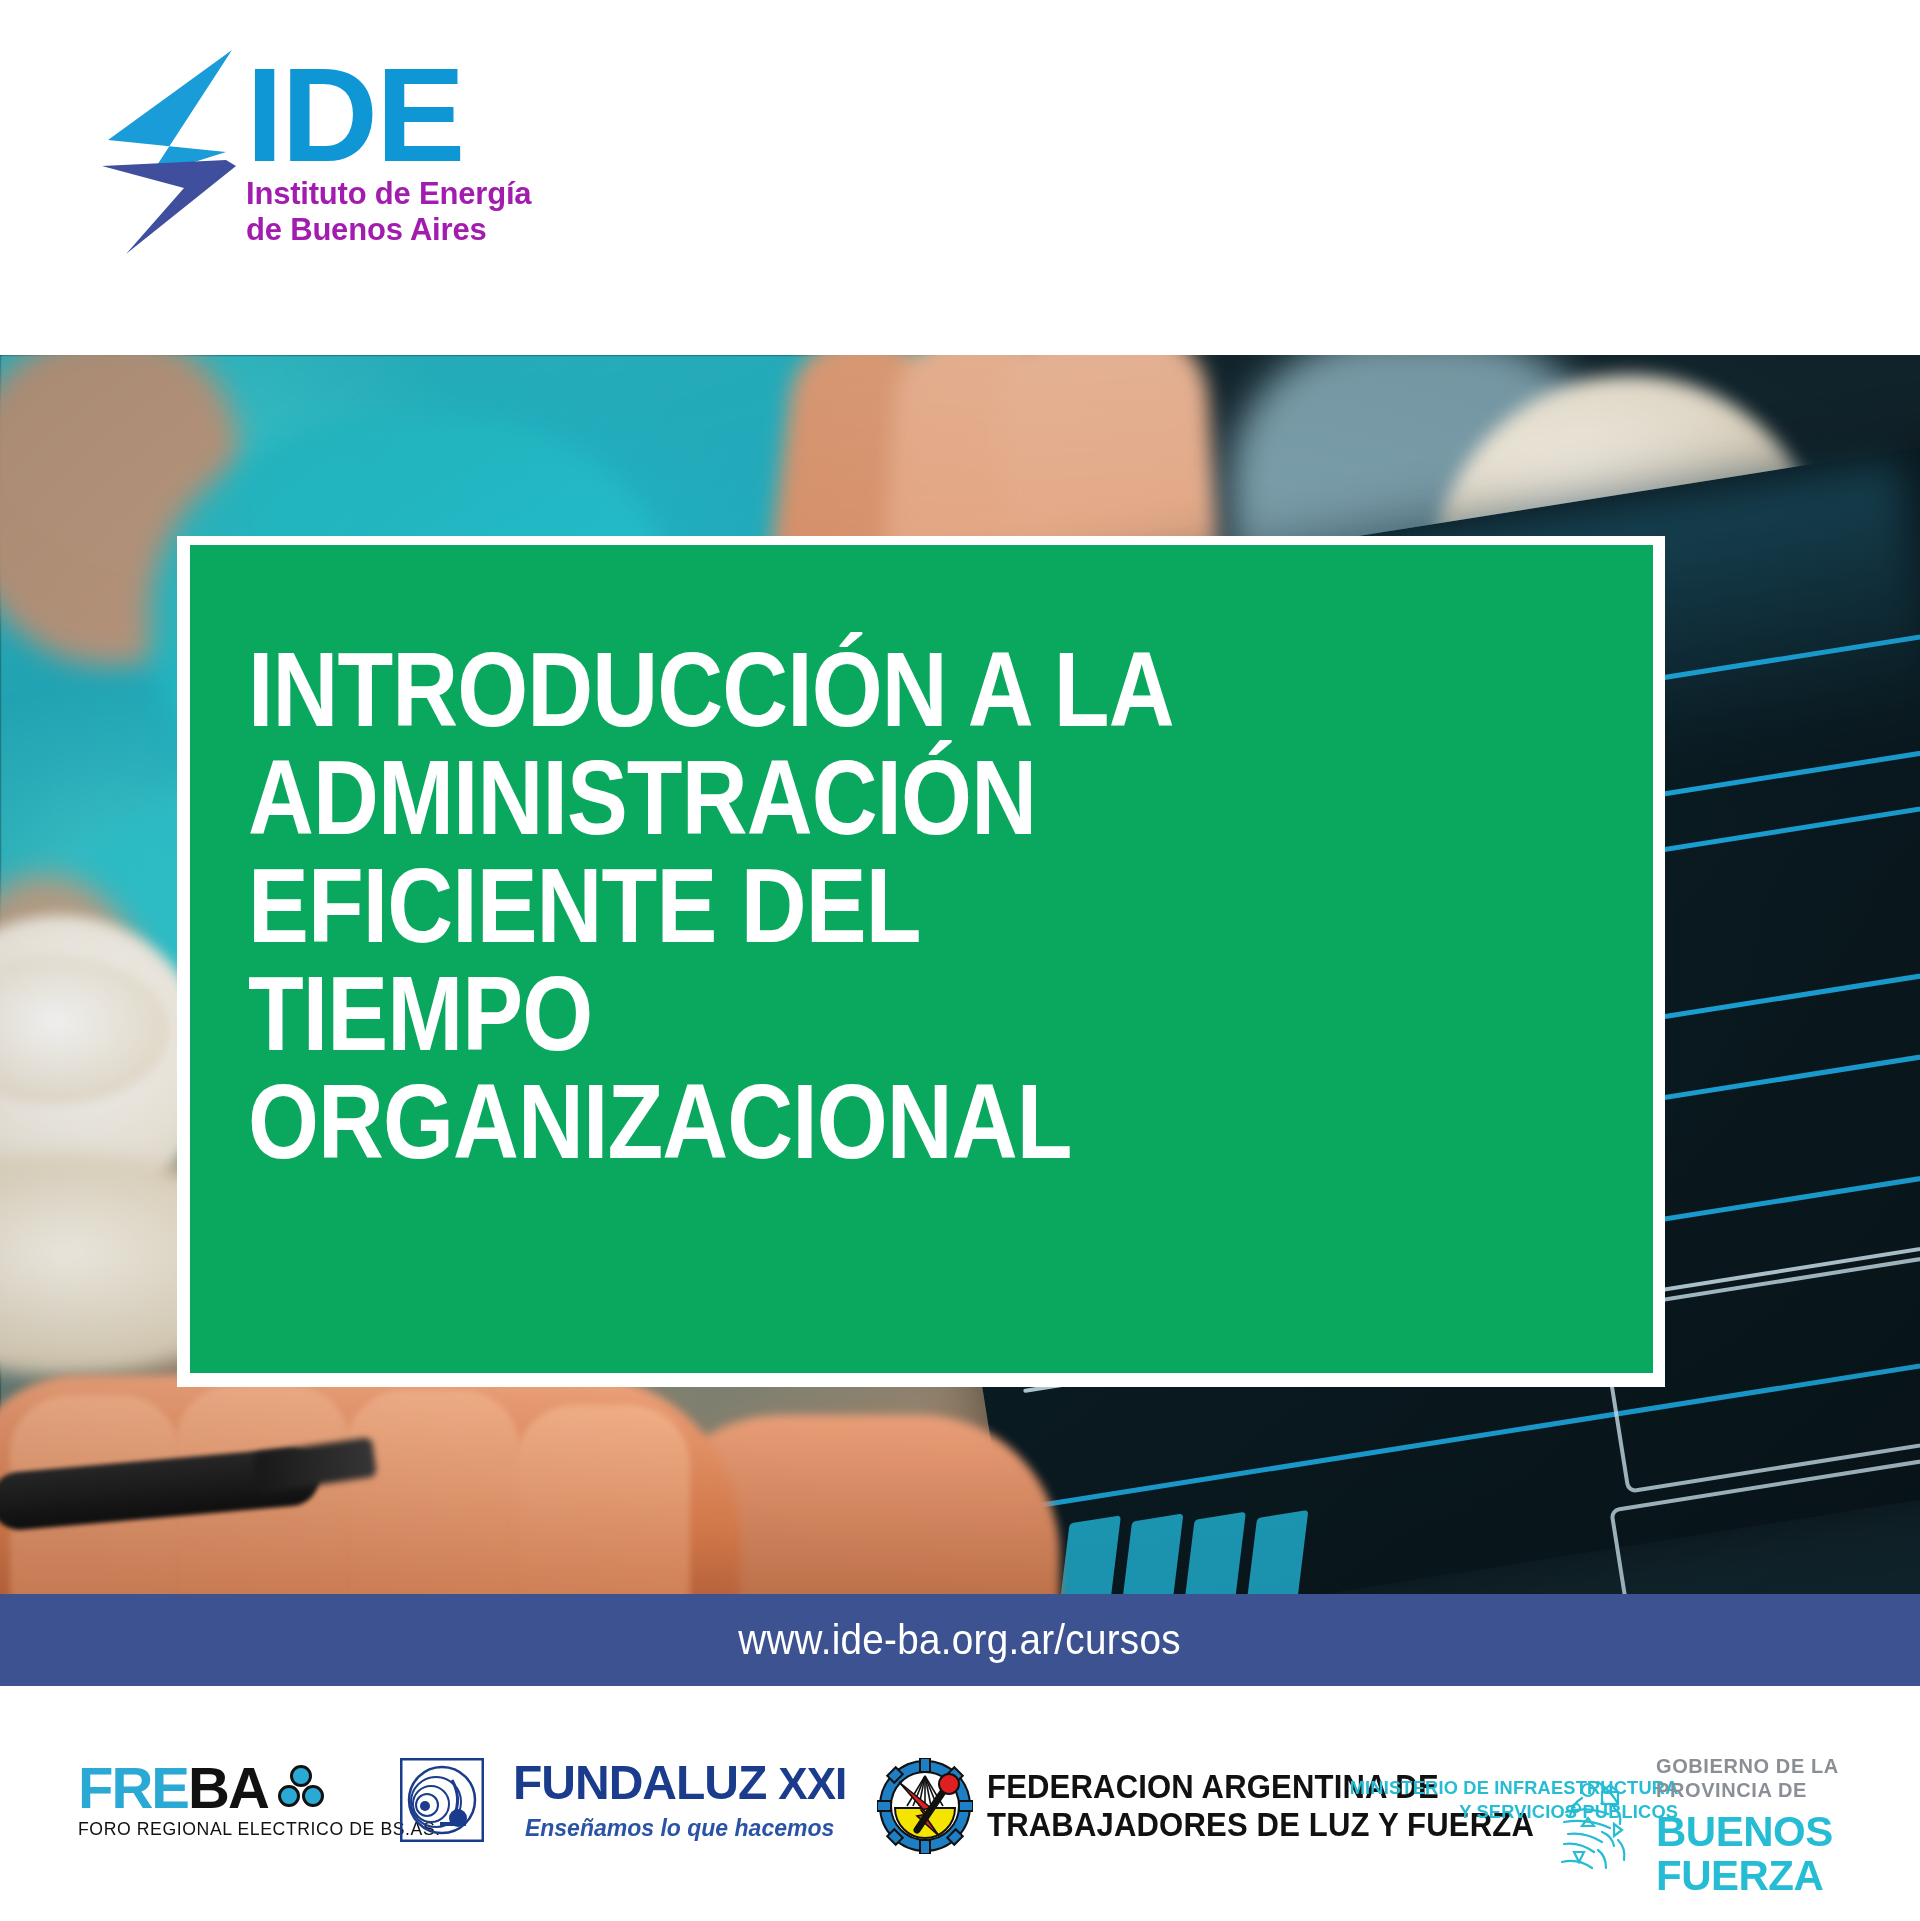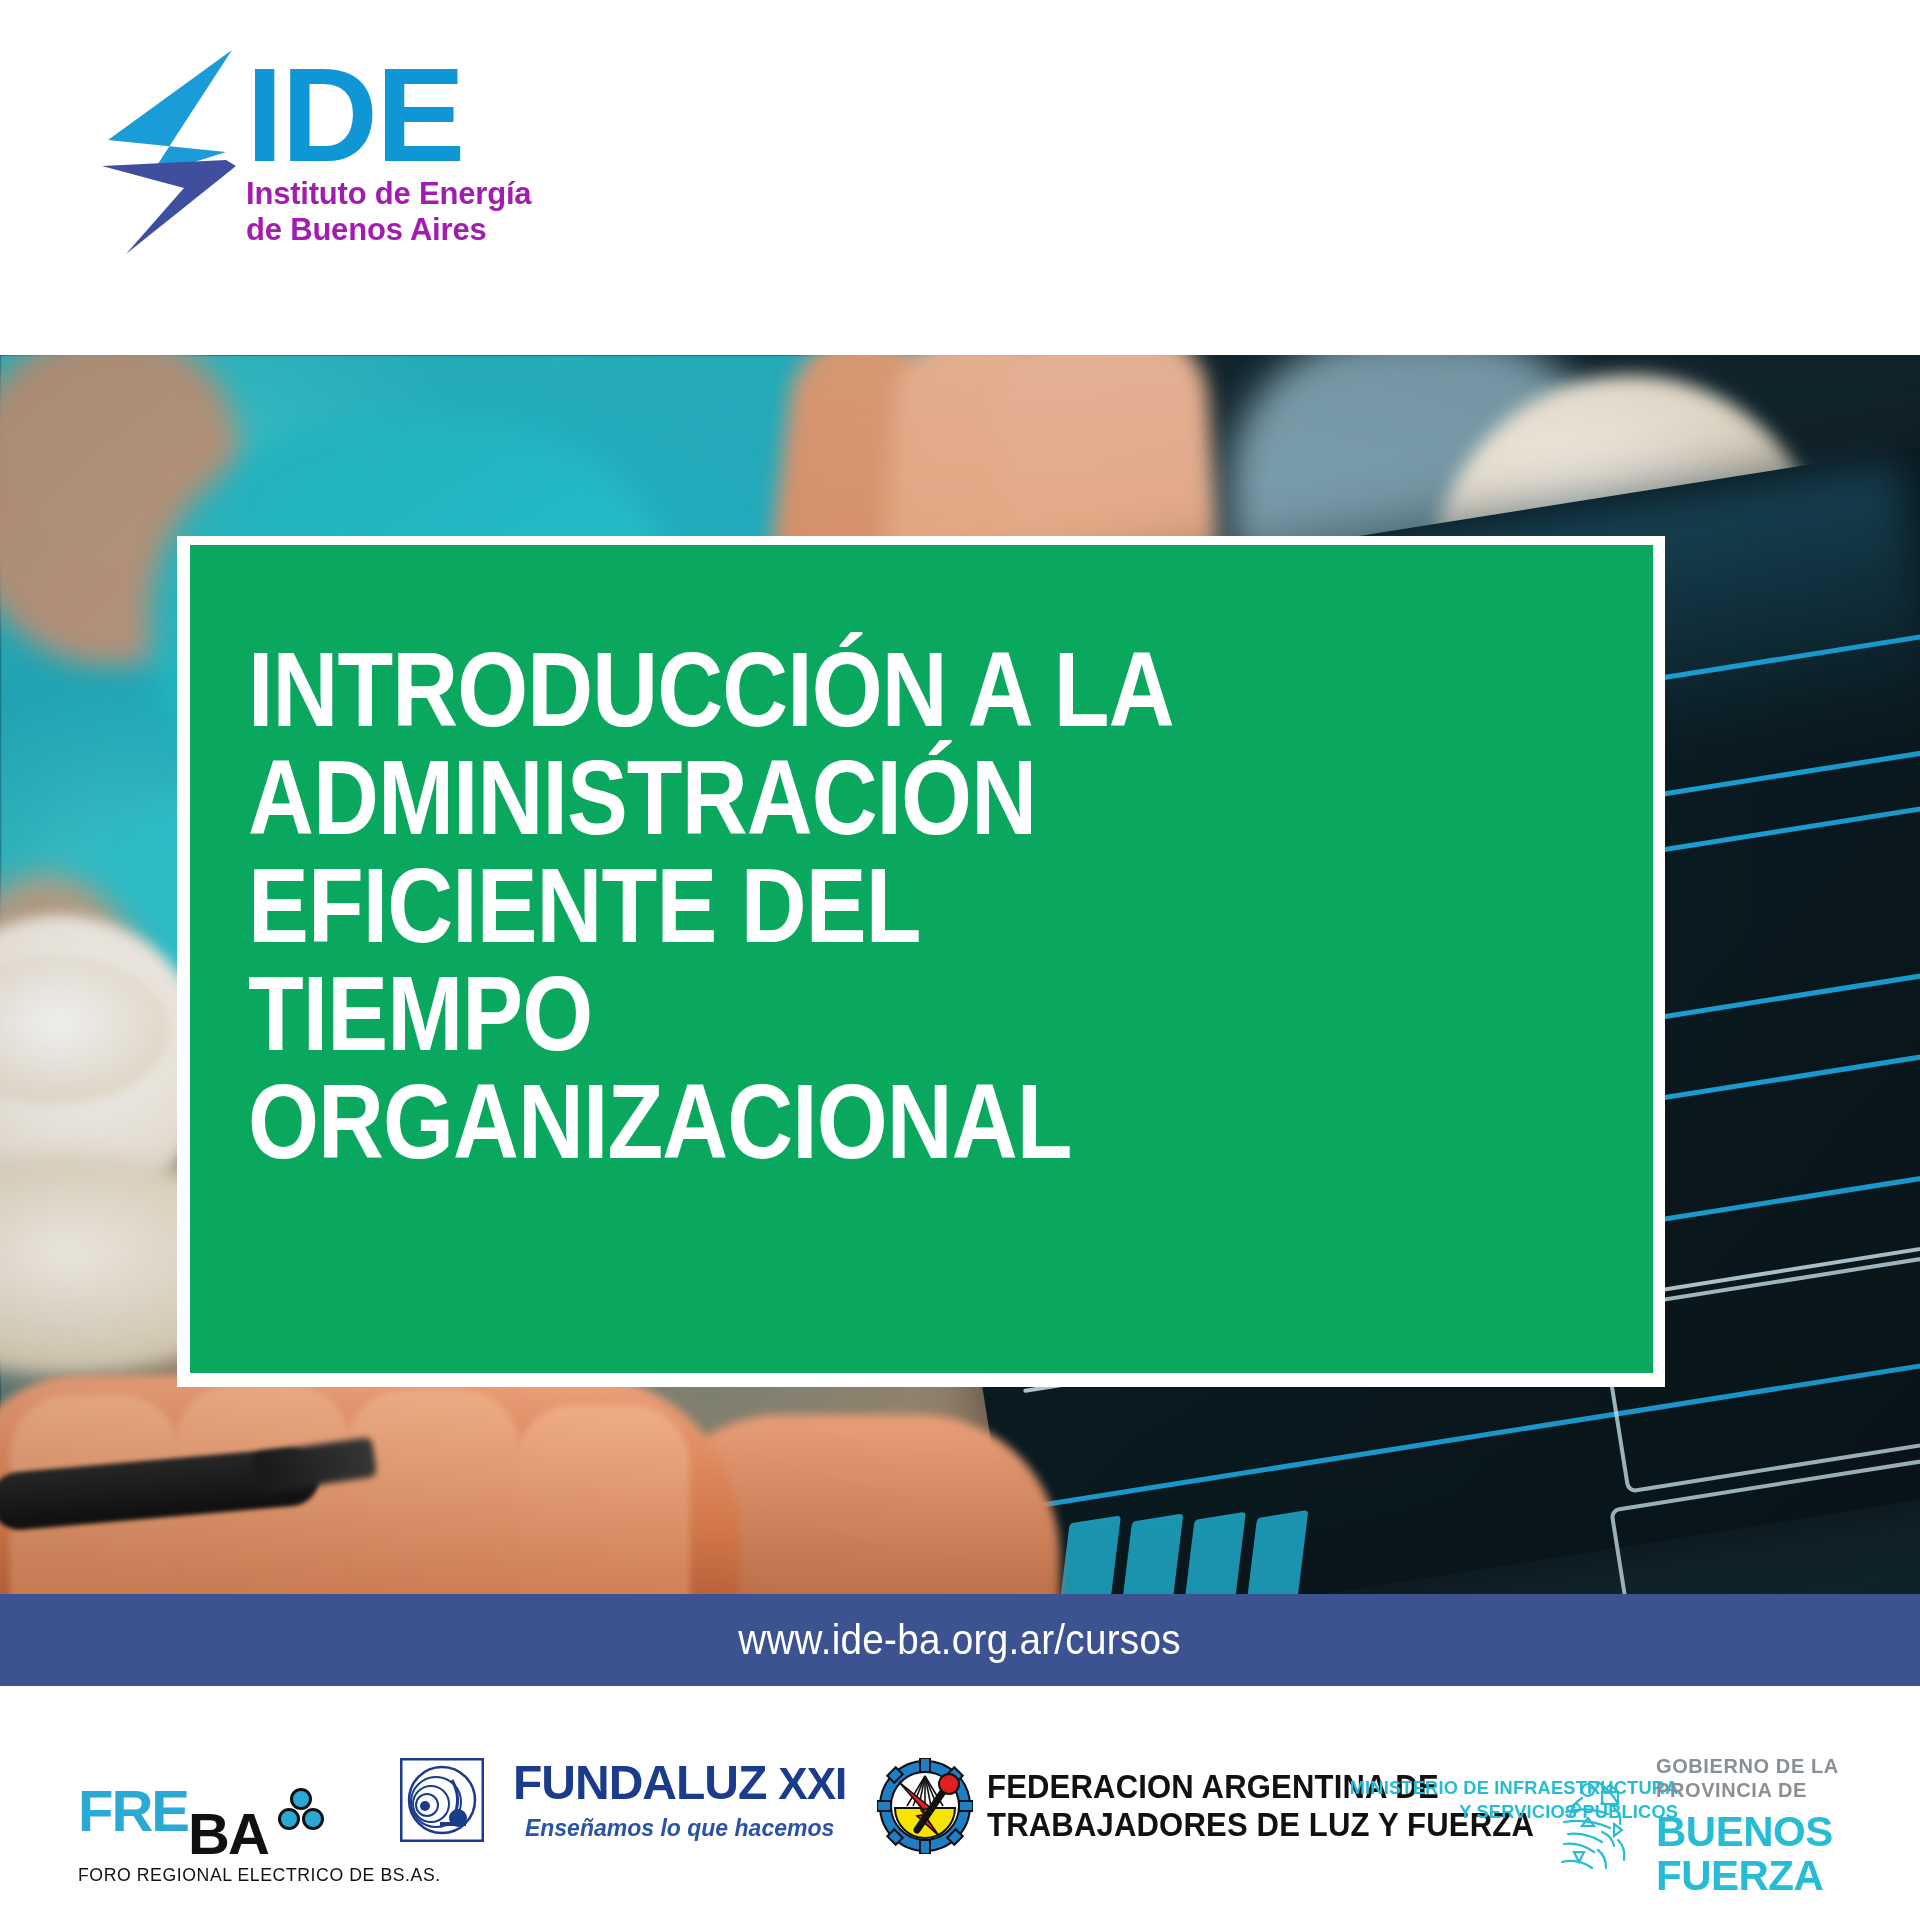--- a/index.html
+++ b/index.html
@@ -201,21 +201,21 @@
     position:absolute;left:0;top:0;width:1920px;height:235px;
     display:flex;align-items:center;
   }
 
   .logo-block{position:absolute;display:flex;align-items:center;}
 
   
   .freba{left:78px;top:74px;flex-direction:column;align-items:flex-start;}
   .freba-main{display:flex;align-items:center;}
   .freba-fre{font-weight:bold;font-size:58px;color:#2aa9d4;letter-spacing:-2px;line-height:.95;}
-  .freba-ba{font-weight:bold;font-size:58px;color:#111111;letter-spacing:-2px;line-height:.95;margin-top:46px;}
+  .freba-ba{font-weight:bold;font-size:58px;color:#111111;letter-spacing:-2px;line-height:.95;}
   .freba-dots{position:relative;width:46px;height:46px;margin-left:10px;}
   .freba-dots i{position:absolute;border-radius:50%;background:#2aa9d4;border:3px solid #111;box-sizing:border-box;}
   .freba-dots i:nth-child(1){left:12px;top:0;width:22px;height:22px;}
   .freba-dots i:nth-child(2){left:0;top:20px;width:22px;height:22px;}
   .freba-dots i:nth-child(3){left:24px;top:20px;width:22px;height:22px;}
   .freba-sub{font-size:18px;color:#111;letter-spacing:.6px;margin-top:4px;font-weight:normal;
              transform:scaleX(0.98);transform-origin:left;}
 
   
   .fundaluz{left:400px;top:72px;gap:15px;}

